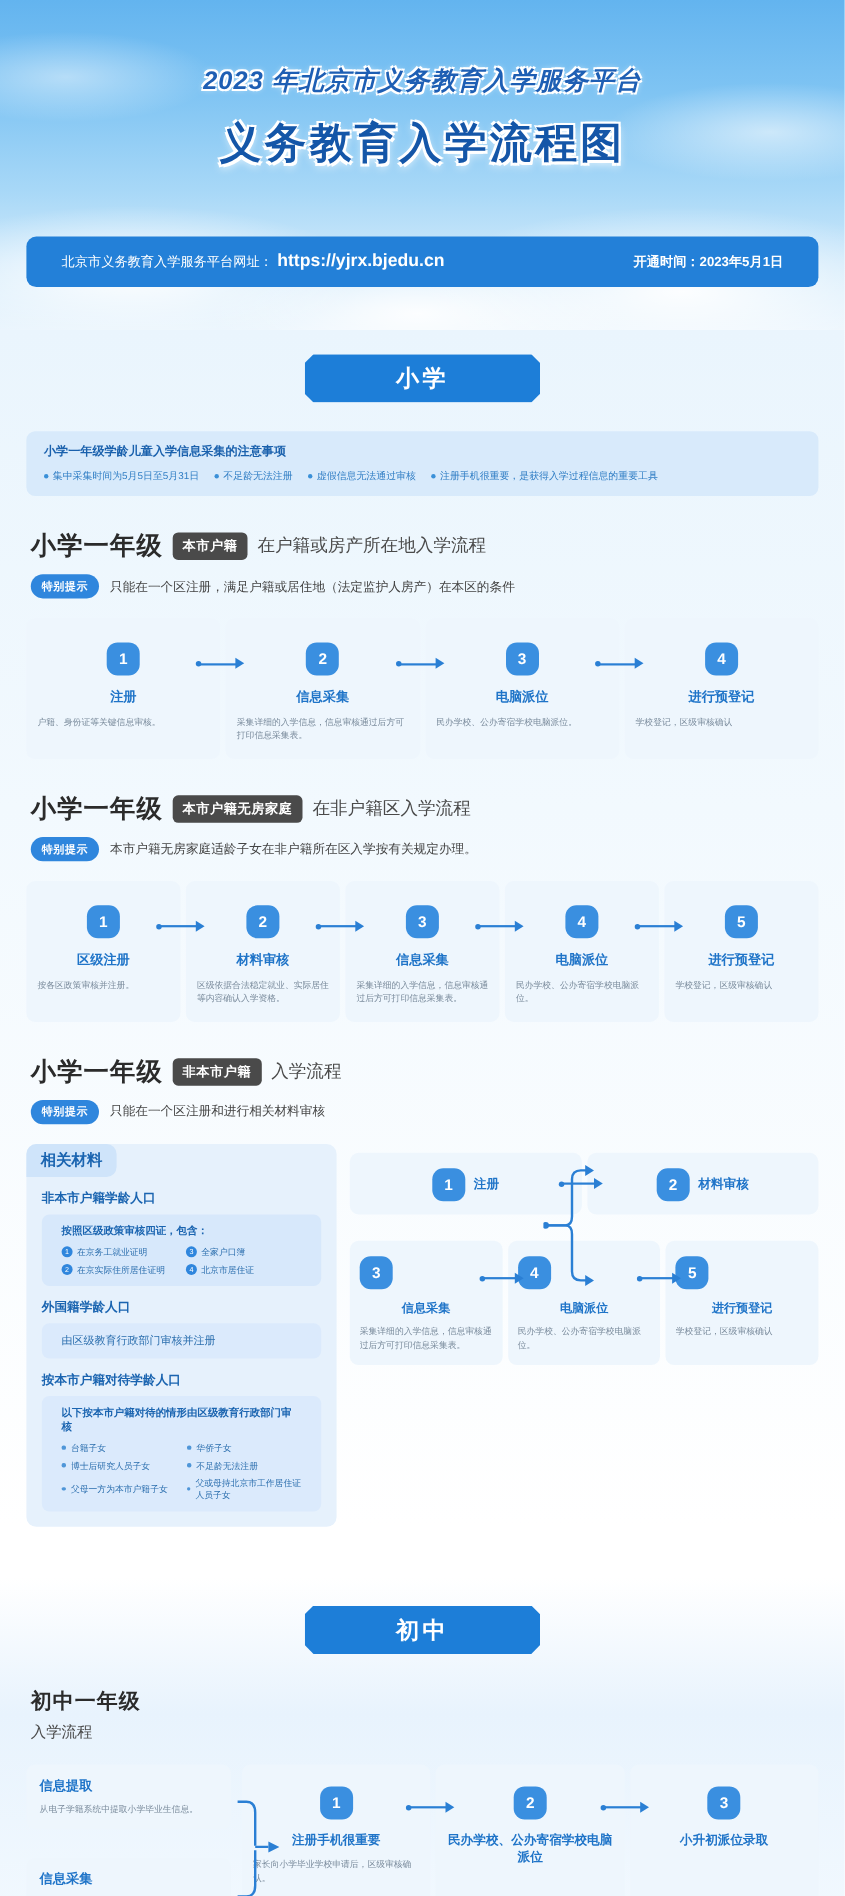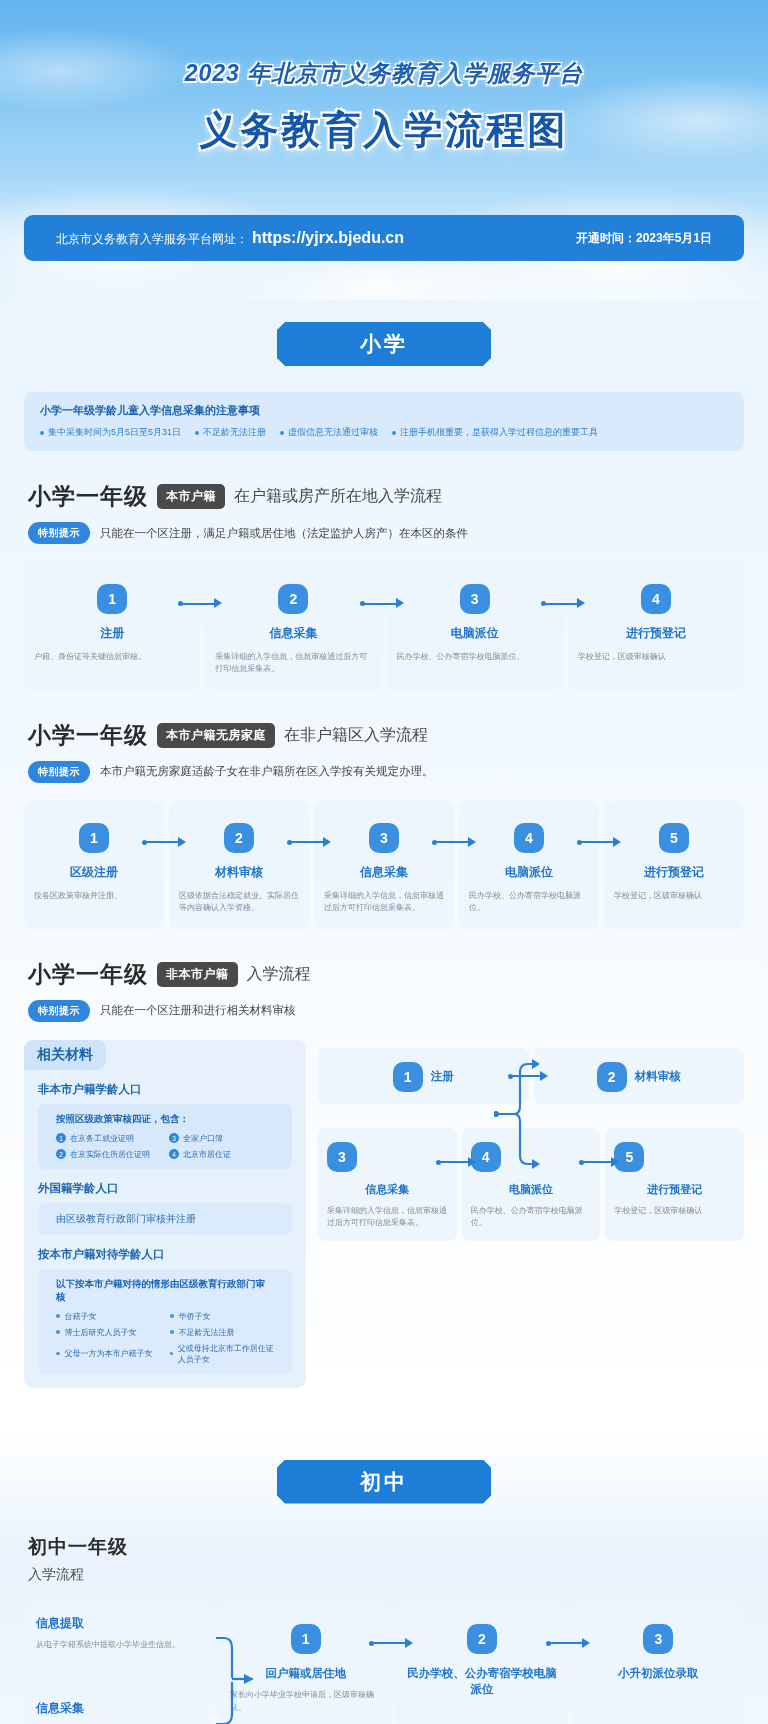--- a/index.html
+++ b/index.html
@@ -428,21 +428,21 @@
         <svg class="brace" style="left:184px;top:12px;height:126px;" viewBox="0 0 46 126">
           <path d="M8 22 H16 Q24 22 24 32 V62" fill="none" stroke="#2a7fd4" stroke-width="2.2"></path>
           <path d="M8 108 H16 Q24 108 24 98 V66" fill="none" stroke="#2a7fd4" stroke-width="2.2"></path>
           <path d="M24 63 H36" fill="none" stroke="#2a7fd4" stroke-width="2.2"></path>
           <path d="M36 58 L46 63 L36 68 Z" fill="#2a7fd4"></path>
         </svg>
       </div>
       <div class="j-right">
         <div class="jcard">
           <div class="bubble">1</div>
-          <div class="ct">回户籍或居住地</div>
+          <div class="ct">注册手机很重要</div>
           <div class="cd">家长向小学毕业学校申请后，区级审核确认。</div>
           <div class="arrow" style="top:34px;right:-26px;">
               <i class="dot"></i>
               <i class="line"></i>
               <i class="head"></i>
             </div>
         </div>
         <div class="jcard">
           <div class="bubble">2</div>
           <div class="ct">民办学校、公办寄宿学校电脑派位</div>

